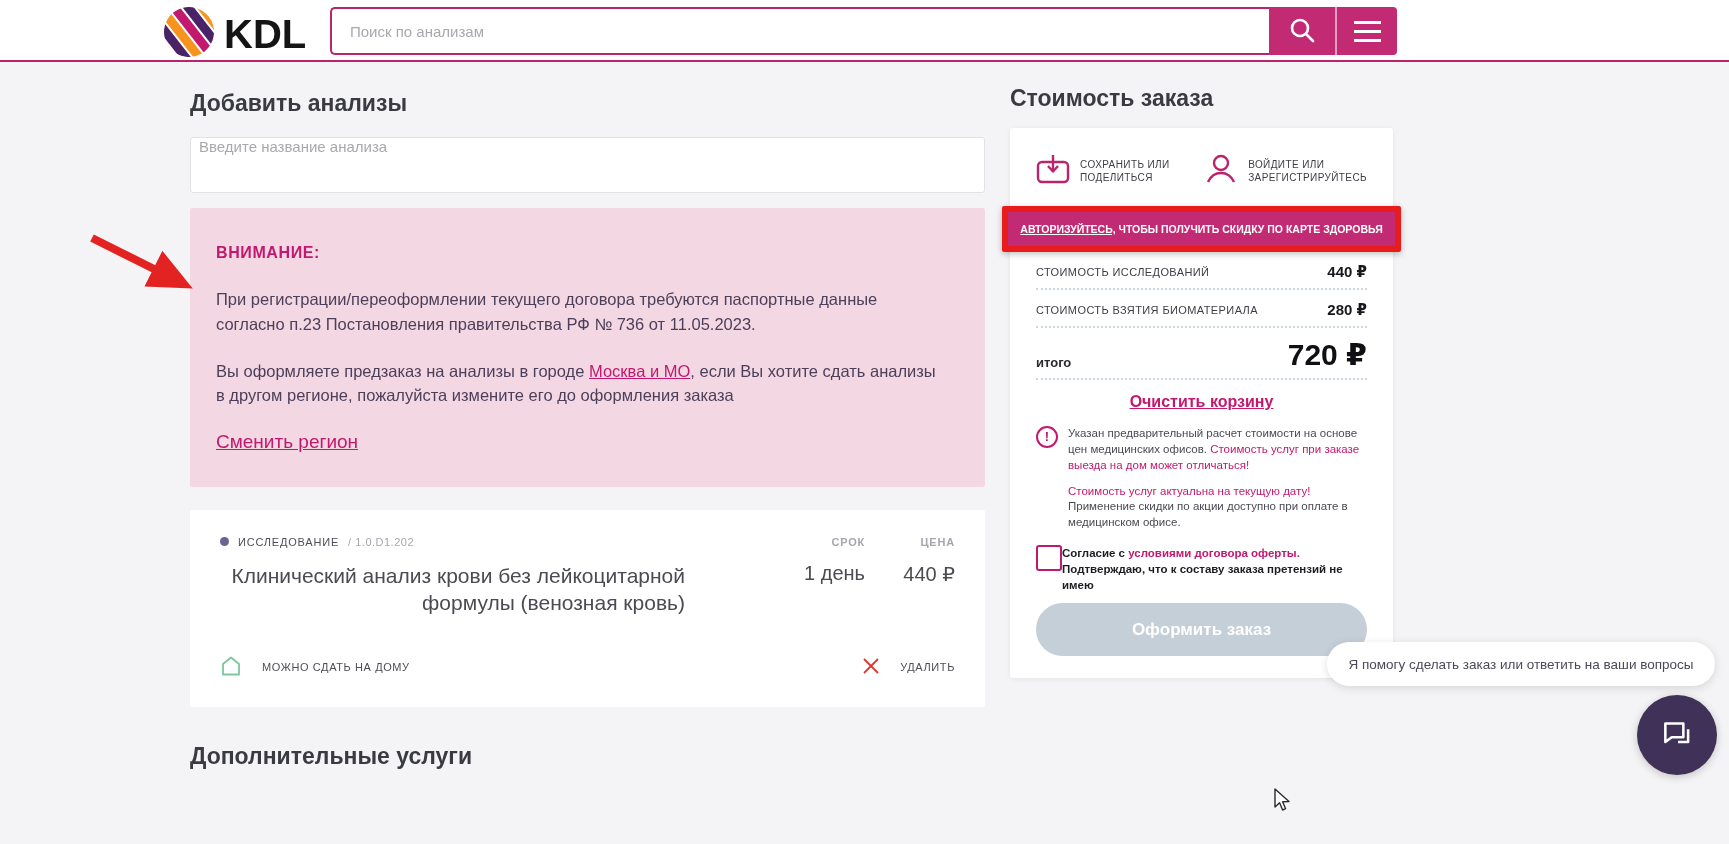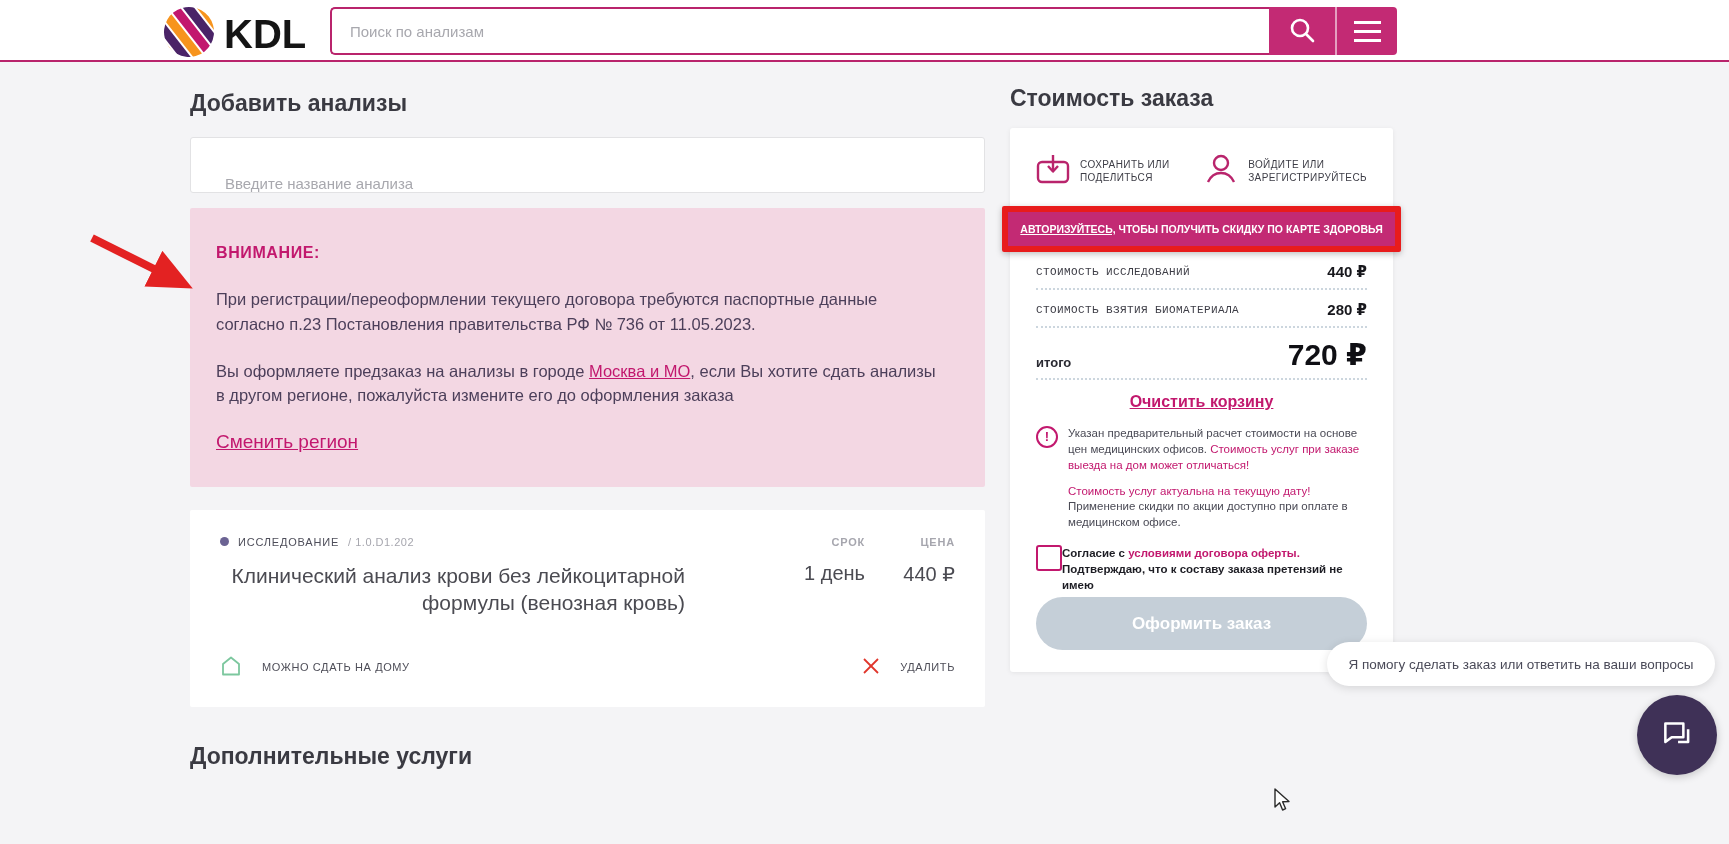--- a/index.html
+++ b/index.html
@@ -34,21 +34,21 @@
   }
   .menu-bars { display:flex; flex-direction:column; gap:6px; }
   .menu-bars i { display:block; width:27px; height:3px; background:#fff; }
 
   
   .left-col { position:absolute; left:190px; top:80px; width:795px; }
   h2.section { font-size:23px; font-weight:bold; color:#3a3a42; }
   .h-add { margin-top:10px; }
   .add-box {
     margin-top:20px; height:56px; background:#fff; border:1px solid #e2e2e4; border-radius:3px;
-    display:flex; align-items:flex-end; padding:0 34px;
+    display:flex; align-items:flex-start; padding:0 8px;
   }
   .add-box input {
     width:100%; border:none; outline:none; font-size:15px; color:#444;
     font-family:"Liberation Sans","DejaVu Sans",sans-serif;
   }
   .add-box input::placeholder { color:#a8a8ae; }
   .h-cart { margin-top:28px; }
   .warning {
     margin-top:15px; background:#f3d7e3; border-radius:2px;
     padding:33px 40px 30px 26px; color:#4c3f5a; font-size:16.5px; line-height:1.5;
@@ -83,40 +83,40 @@
   .actions { display:flex; gap:24px; }
   .action { display:flex; align-items:center; gap:10px; cursor:pointer; flex:1; }
   .action-label { font-size:10px; letter-spacing:.4px; color:#3d3d46; line-height:1.35; }
   .promo-outline { margin:16px -34px 0; border:6px solid #e81c1c; border-radius:2px; box-shadow:0 2px 6px rgba(0,0,0,.25); }
   .promo {
     background:#c32a74; padding:11px 6px; text-align:center; color:#fff;
     font-size:10.5px; font-weight:bold; white-space:nowrap; cursor:pointer;
   }
   .promo .plink { text-decoration:underline; }
   .cost-row { display:flex; justify-content:space-between; align-items:center; padding:11px 0 7px; border-bottom:2px dotted #ccd6de; }
-  .cost-label { font-size:11px; letter-spacing:.4px; color:#3d3d46;font-family:Liberation Mono, monospace; }
+  .cost-label { font-size:11px; letter-spacing:.4px; color:#3d3d46; }
   .cost-value { font-size:15px; font-weight:bold; color:#17171c; }
   .total-row { display:flex; justify-content:space-between; align-items:flex-end; padding:12px 0 8px; border-bottom:2px dotted #ccd6de; }
   .total-label { font-size:13px; font-weight:bold; color:#2a2a32; }
   .total-value { font-size:30px; font-weight:bold; color:#0f0f14; line-height:1; }
   .clear-wrap { text-align:center; margin-top:13px; }
   .clear-link { color:#c2186e; font-weight:bold; font-size:16px; cursor:pointer; }
   .note1 { display:flex; gap:10px; margin-top:15px; font-size:11.5px; line-height:1.38; color:#4a4a55; }
   .bang {
     flex:0 0 auto; width:22px; height:22px; border:2px solid #c2186e; border-radius:50%;
     color:#c2186e; font-weight:bold; font-size:13px; display:flex; align-items:center; justify-content:center;
   }
   .accent { color:#c2186e; }
   .note2 { margin:10px 0 0 32px; font-size:11.5px; line-height:1.38; color:#4a4a55; }
   .agree { display:flex; margin-top:14px; align-items:flex-start; }
   .checkbox { width:26px; height:26px; border:2px solid #c2186e; border-radius:3px; background:#fff; flex:0 0 auto; cursor:pointer; }
   .agree-text { font-size:11.5px; line-height:1.4; font-weight:bold; color:#1d1d24; }
   .agree-text .alink { color:#c2186e; cursor:pointer; }
   .submit-btn {
-    margin-top:4px; width:100%; height:53px; border:none; border-radius:27px;
+    margin-top:10px; width:100%; height:53px; border:none; border-radius:27px;
     background:#c5cfd8; color:#fff; font-size:17px; font-weight:bold;
     font-family:"Liberation Sans","DejaVu Sans",sans-serif;
   }
 
   
   .chat-tooltip {
     position:absolute; left:1327px; top:642px; width:388px; height:44px;
     background:#fff; border-radius:22px; box-shadow:0 2px 10px rgba(0,0,0,.13);
     display:flex; align-items:center; justify-content:center;
     font-size:13.5px; color:#4a4a58; z-index:8;

